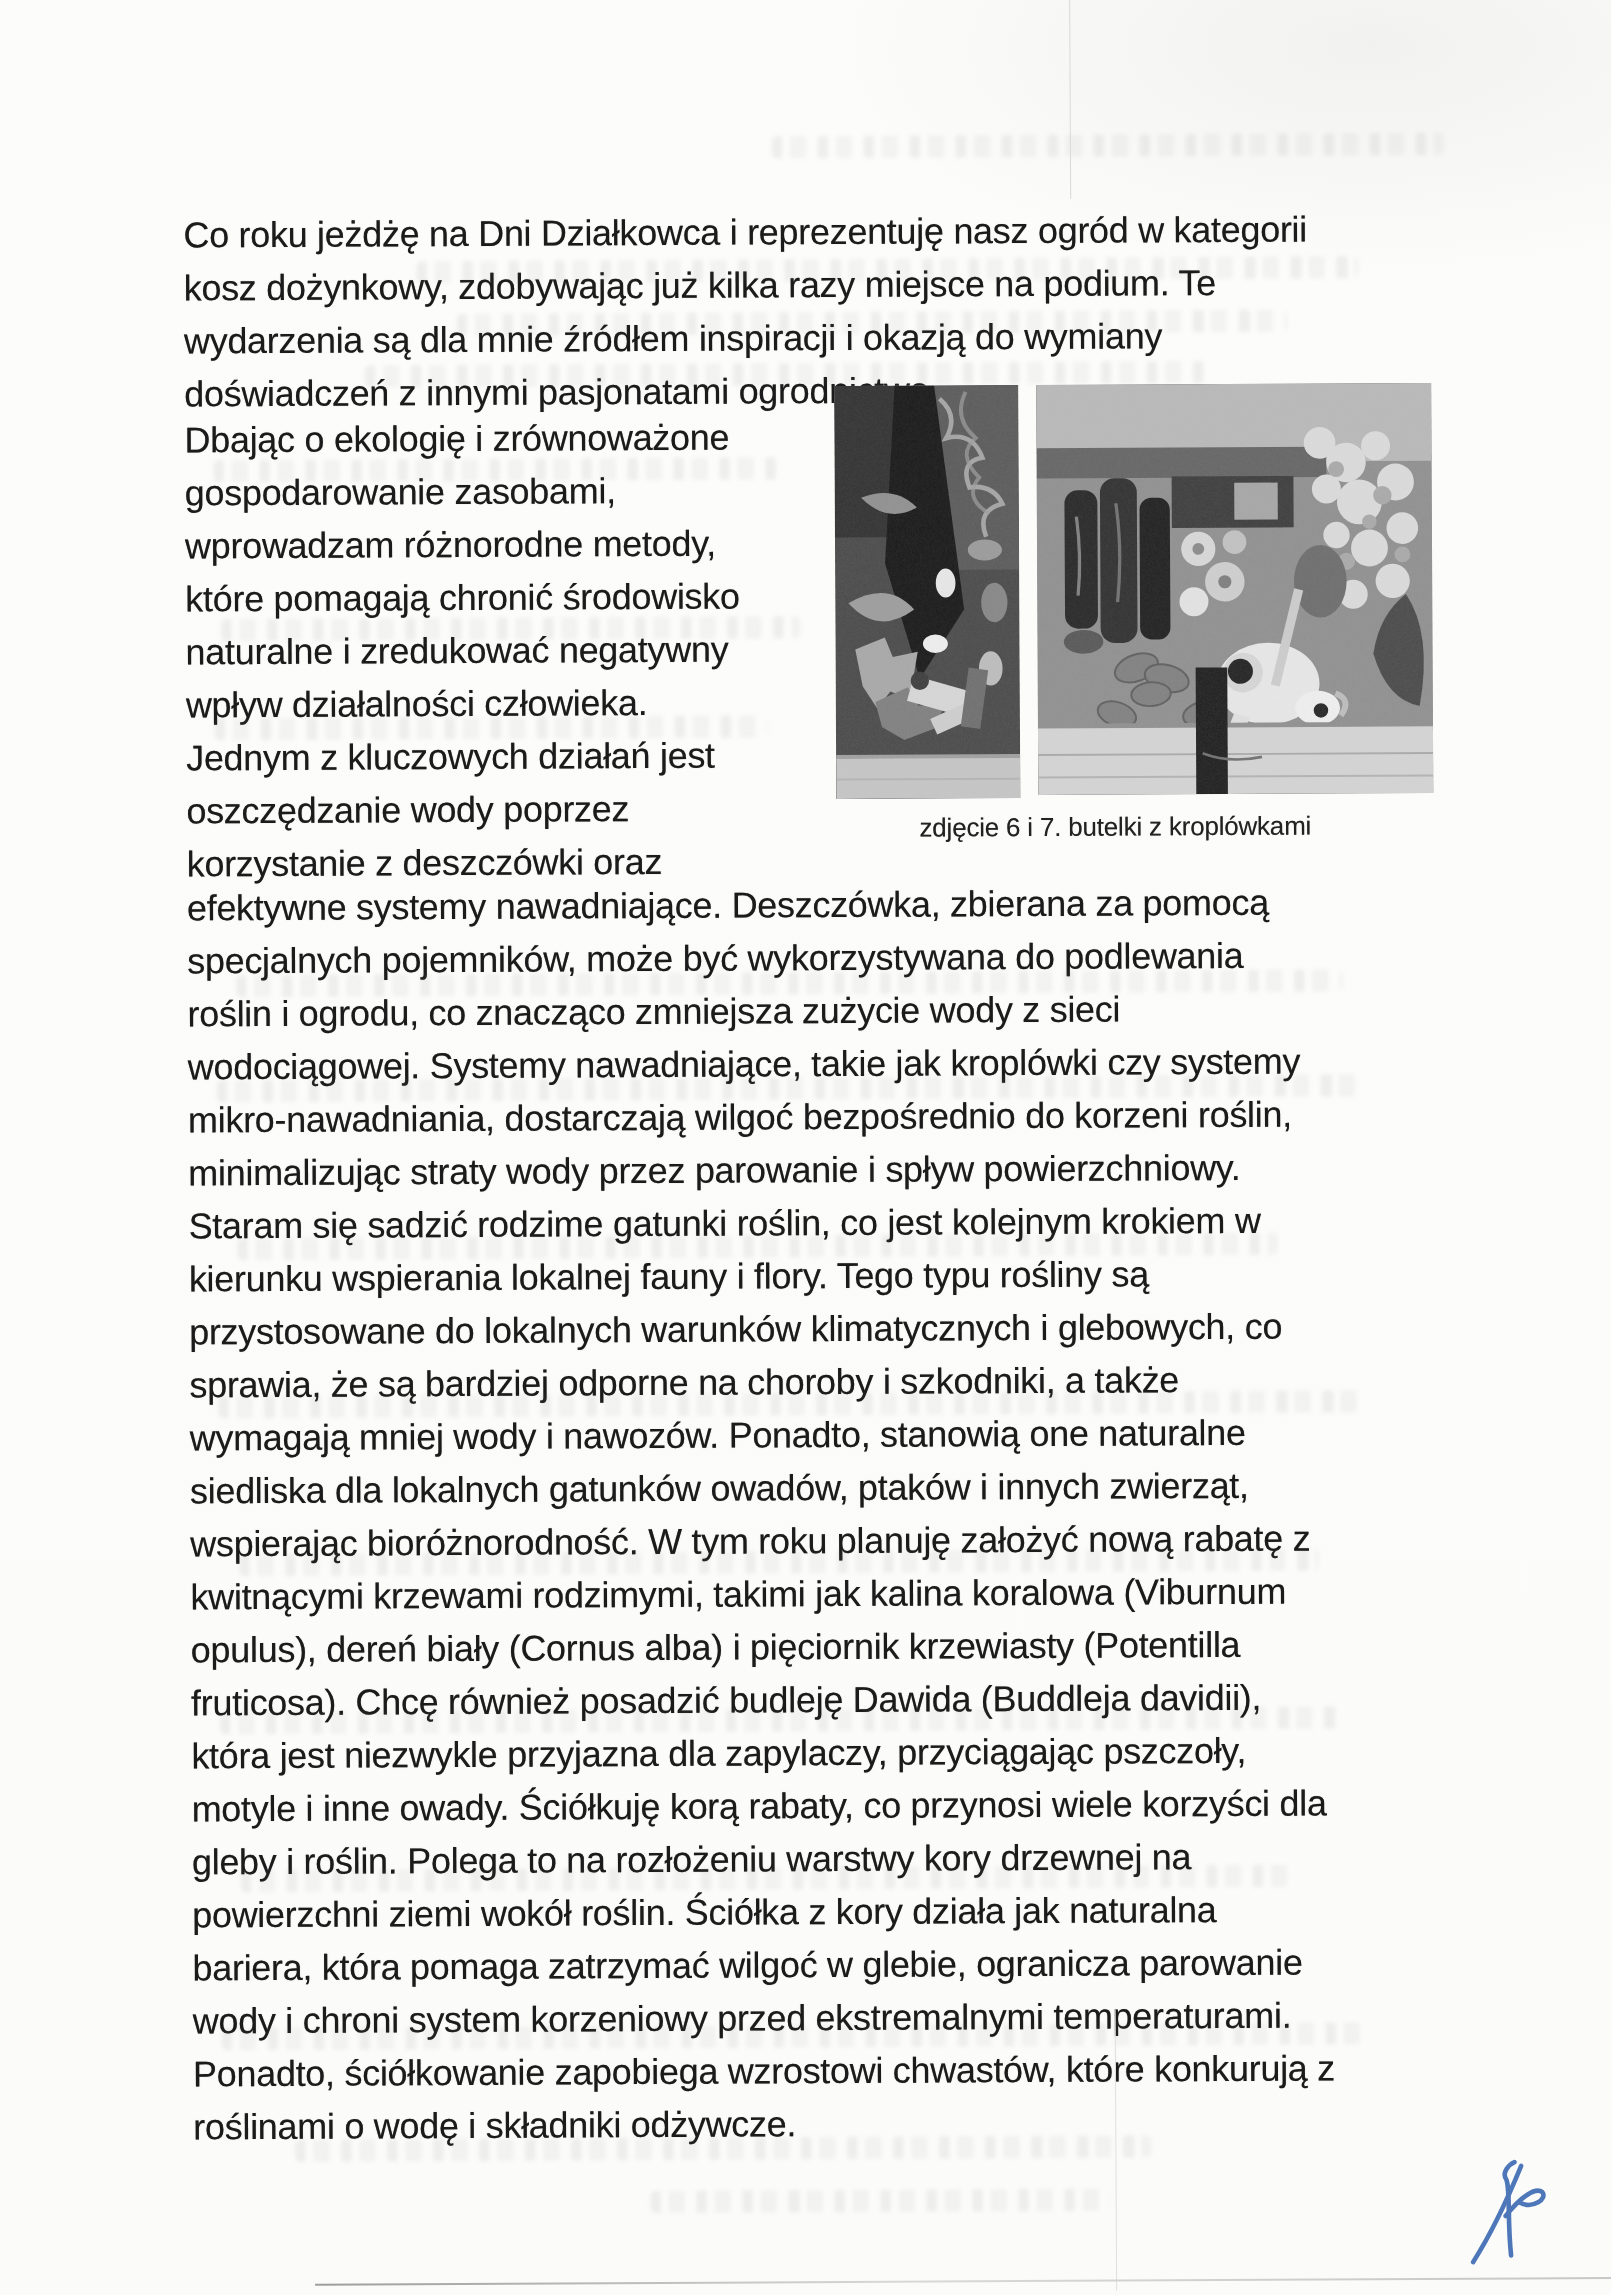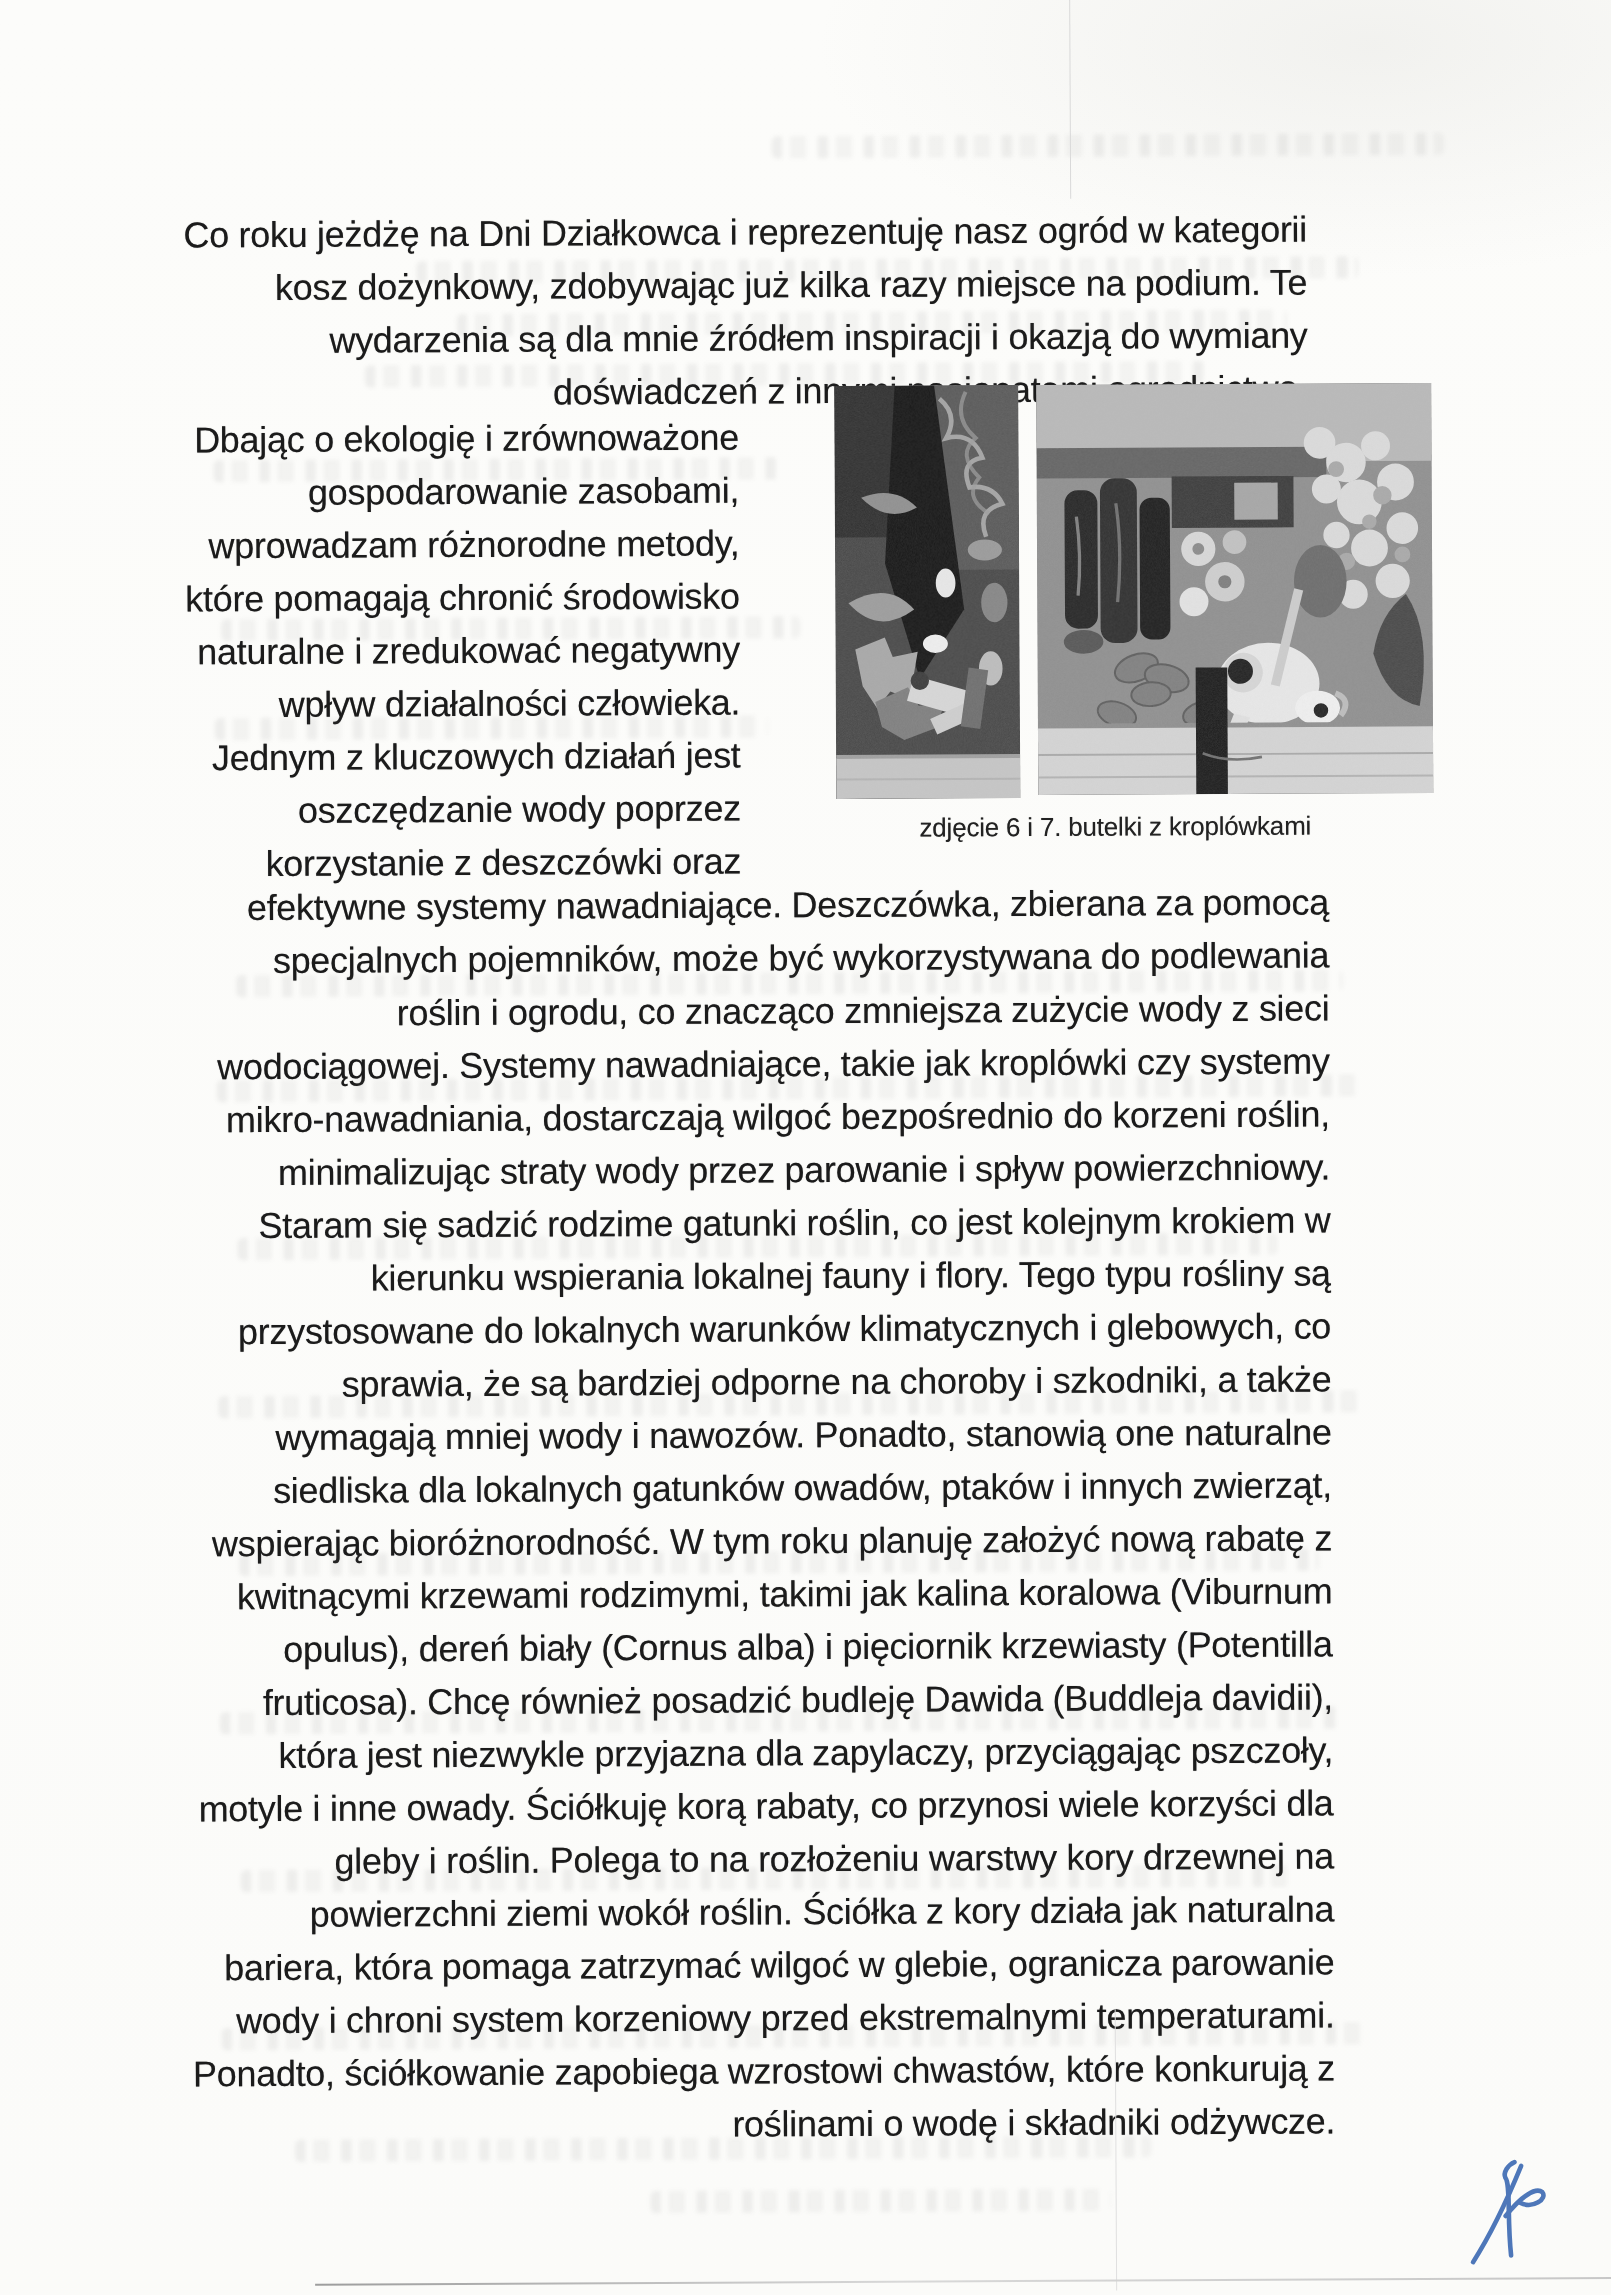--- a/index.html
+++ b/index.html
@@ -6,21 +6,20 @@
   body{
     width:1612px;height:2295px;position:relative;overflow:hidden;
     background:#f6f6f4;
     font-family:"Liberation Sans","DejaVu Sans",sans-serif;
   }
   .page{
     position:absolute;inset:0;
     background:
       radial-gradient(790px 329px at 85% 2%, rgba(210,210,205,.25), rgba(0,0,0,0) 70%),
       linear-gradient(#fcfcfa,#fbfbf9);
-    text-align: right;
   }
   .sheet{
     position:absolute;inset:0;
     transform:rotate(-0.3deg);
     transform-origin:79px 1119px;
   }
   .textblock{position:absolute;color:#1b1b1b;}
   .line{
     white-space:nowrap;
     font-size:36px;line-height:53px;letter-spacing:-0.3px;

